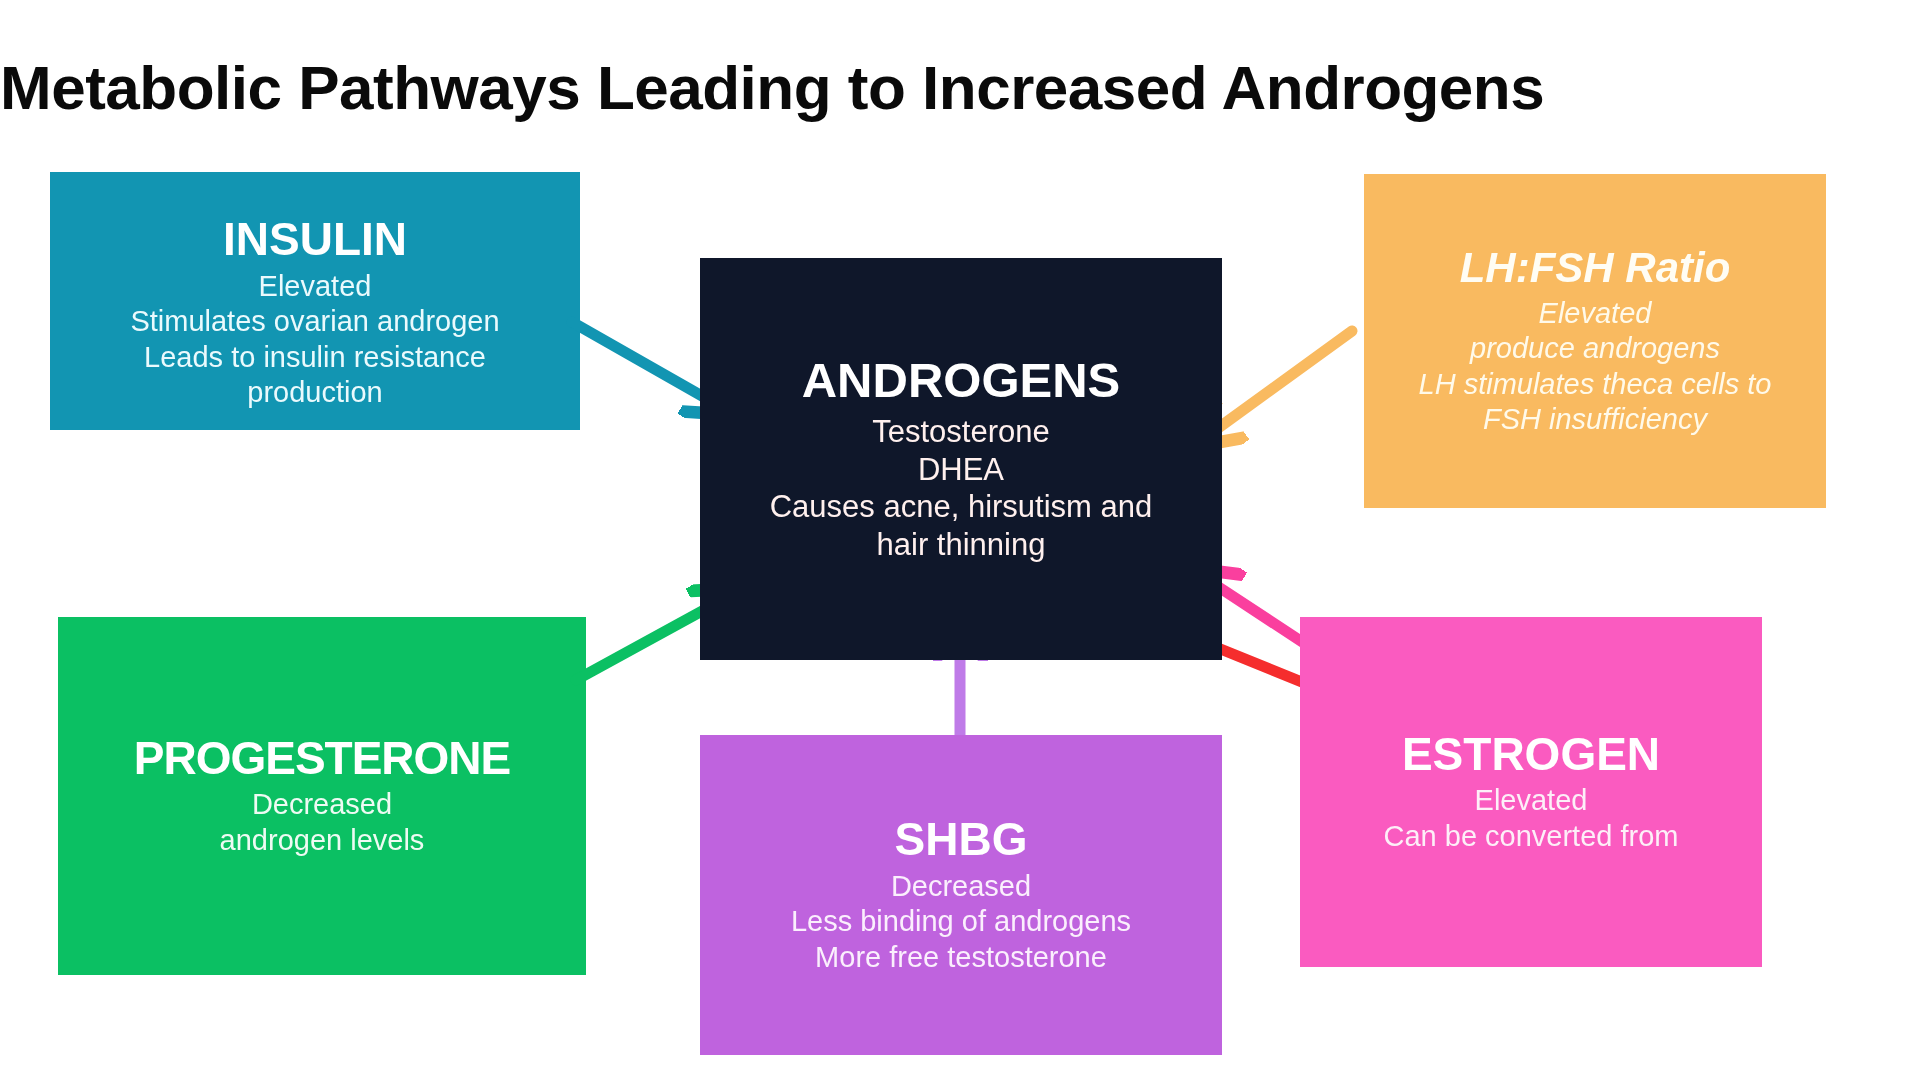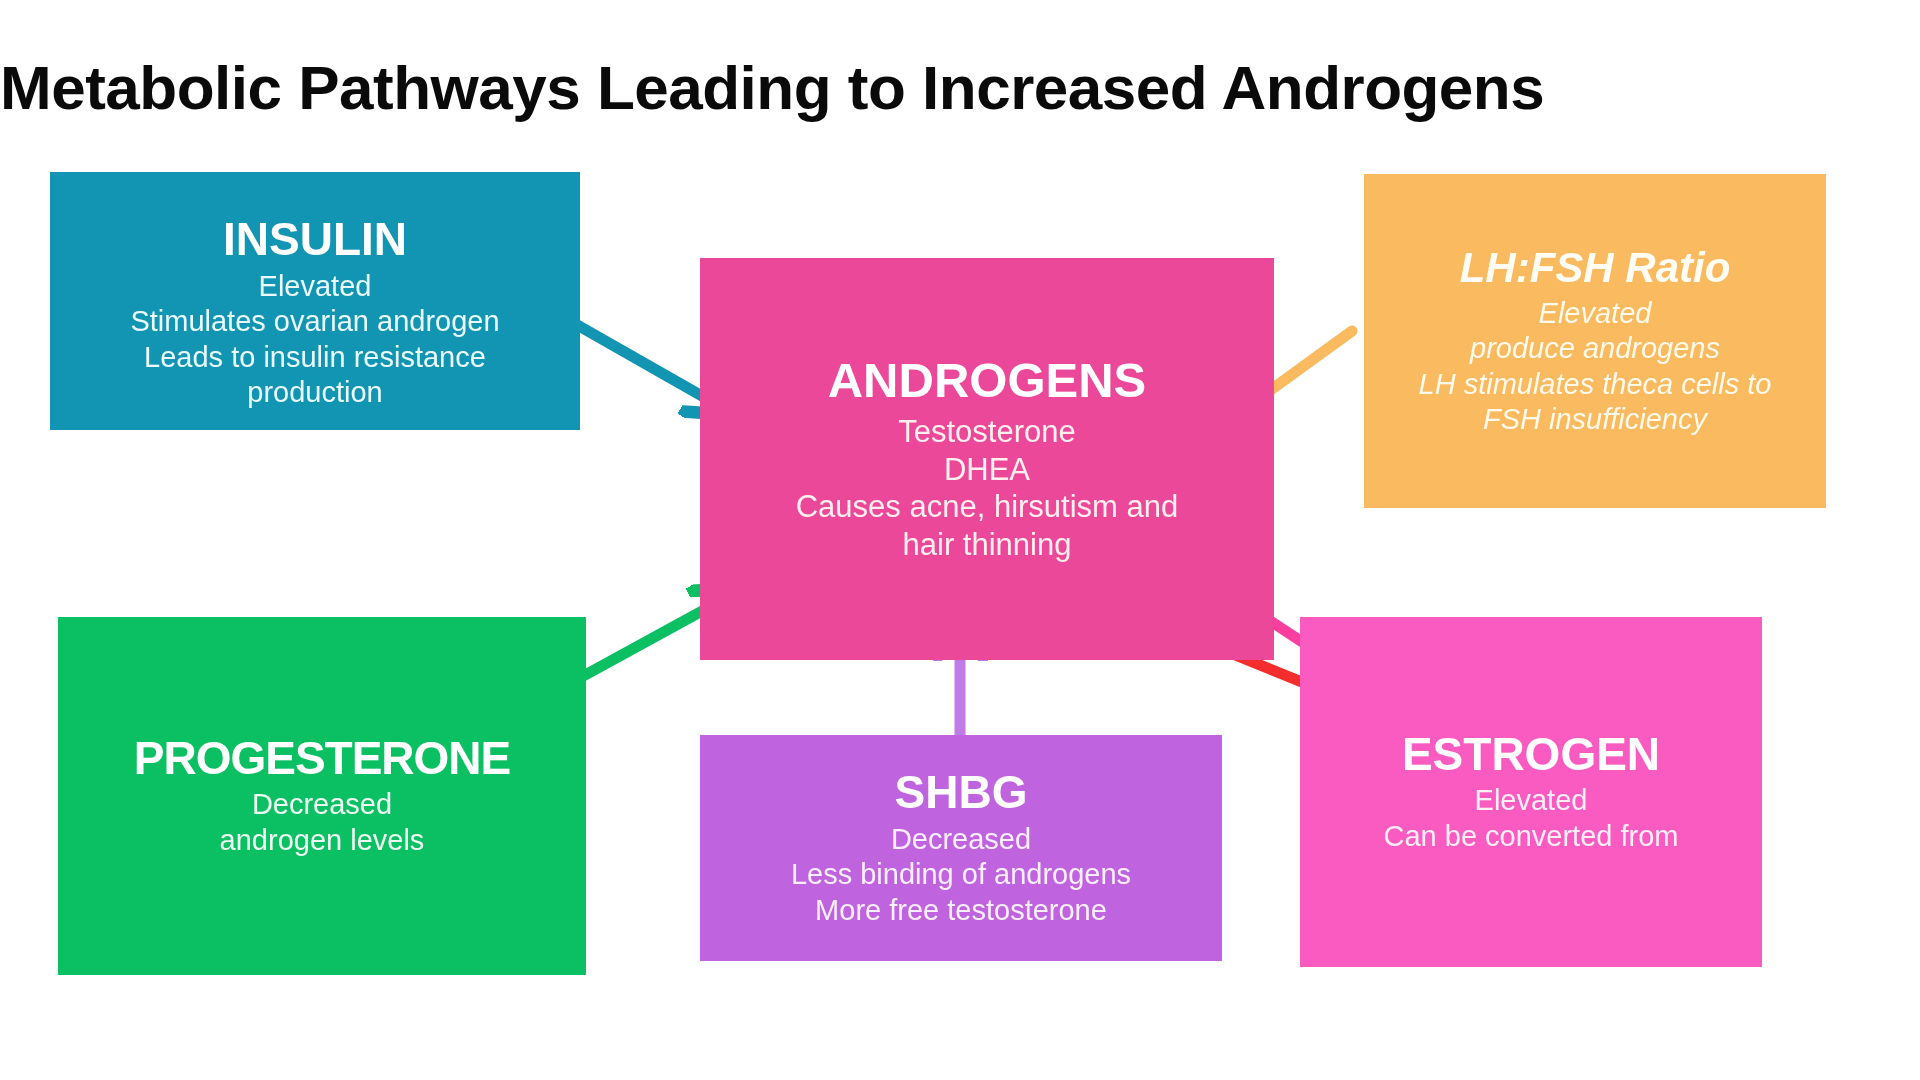--- a/index.html
+++ b/index.html
@@ -55,38 +55,38 @@
   #node-lhfsh {
     left:1364px; top:174px; width:462px; height:334px;
     background:#F9BA60;
     font-style:italic;
   }
   #node-lhfsh .n-title { font-size:42px; color:#fffdf4; margin-bottom:6px; }
   #node-lhfsh .n-line  { font-size:29px; color:#fffaea; }
 
   
   #node-androgens {
-    left:700px; top:258px; width:574px; height:402px;
-    background:#ec4899;
+    left:700px; top:258px; width:522px; height:402px;
+    background:#0f172a;
     z-index:3;
   }
   #node-androgens .n-title { font-size:49px; color:#ffffff; margin-bottom:6px; }
   #node-androgens .n-line  { font-size:31px; color:#fff0ee; }
 
   
   #node-progesterone {
     left:58px; top:617px; width:528px; height:358px;
     background:#0BC063;
   }
   #node-progesterone .n-title { font-size:46px; color:#ffffff; margin-bottom:4px; letter-spacing:-1px;}
   #node-progesterone .n-line  { font-size:29px; color:#eefbf3; }
 
   
   #node-shbg {
-    left:700px; top:735px; width:522px; height:226px;
+    left:700px; top:735px; width:522px; height:320px;
     background:#BF63DE;
     z-index:3;
   }
   #node-shbg .n-title { font-size:46px; color:#ffffff; margin-bottom:4px; }
   #node-shbg .n-line  { font-size:29px; color:#fbeffd; }
 
   
   #node-estrogen {
     left:1300px; top:617px; width:462px; height:350px;
     background:#FA5BC0;

